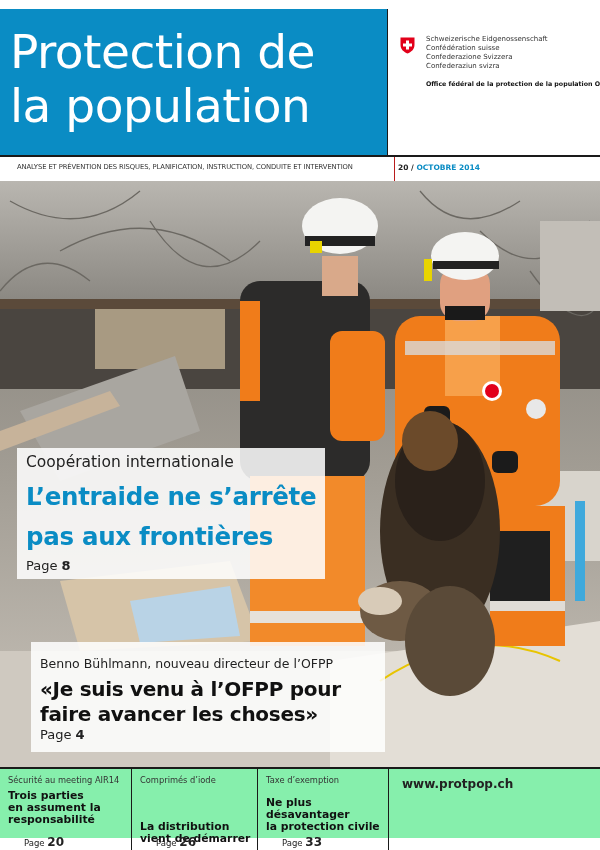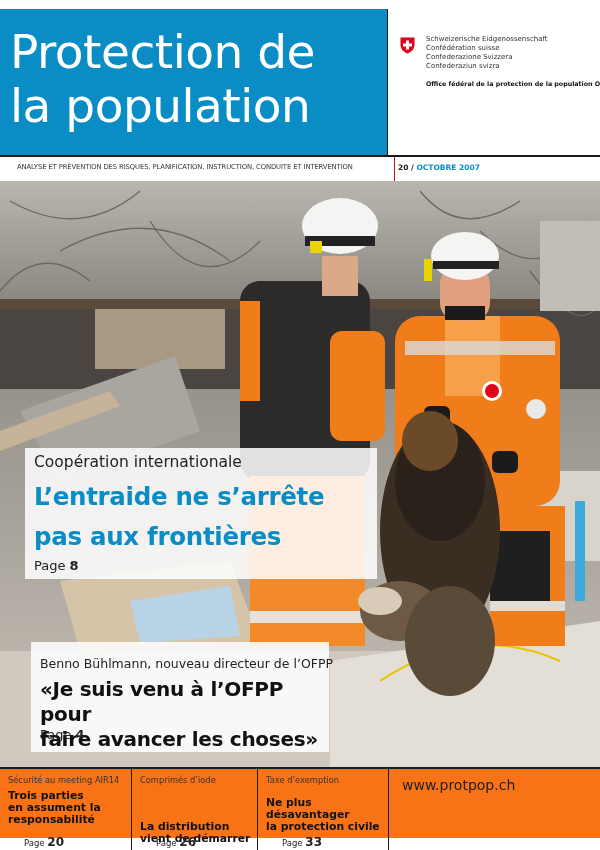--- a/index.html
+++ b/index.html
@@ -43,56 +43,56 @@
     .photo {
       position: absolute; left: 0; top: 181px; width: 600px; height: 586px; overflow: hidden;
       background: #8c8a85;
     }
     .photo svg { position: absolute; left: 0; top: 0; }
 
     
     .feature-box {
       position: absolute; background: rgba(255,255,255,0.86);
     }
-    .feature-1 { left: 25px; top: 267px; width: 352px; height: 131px; }
-    .feature-2 { left: 31px; top: 461px; width: 298px; height: 110px; }
+    .feature-1 { left: 17px; top: 267px; width: 308px; height: 131px; }
+    .feature-2 { left: 31px; top: 461px; width: 354px; height: 110px; }
     .kicker { position: absolute; left: 9px; font-size: 15.5px; color: #222; white-space: nowrap; }
     .feature-1 .kicker { top: 5px; }
     .headline-blue {
       position: absolute; left: 9px; top: 29px; font-size: 24.5px; line-height: 40px;
       font-weight: bold; color: #0a8cc4; white-space: pre-line; letter-spacing: -0.3px;
     }
     .page-ref { position: absolute; left: 9px; font-size: 13px; color: #222; white-space: nowrap; }
     .page-ref b { font-weight: bold; }
     .feature-1 .page-ref { top: 110px; }
 
     .feature-2 .kicker { top: 14px; font-size: 12.5px; }
     .headline-black {
       position: absolute; left: 9px; top: 35px; font-size: 20px; line-height: 25px;
       font-weight: bold; color: #111; white-space: pre-line; letter-spacing: -0.3px;
     }
     .feature-2 .page-ref { top: 85px; }
 
     
     .footer {
       position: absolute; left: 0; top: 767px; width: 600px; height: 71px;
-      border-top: 2px solid #1a1a1a; background: #f97316; padding-left: 44px;
+      border-top: 2px solid #1a1a1a; background: #86efac; padding-left: 44px;
     }
     .teaser { position: absolute; top: 0; height: 81px; border-right: 1px solid #1a1a1a; }
     .teaser-1 { left: 0; width: 132px; }
     .teaser-2 { left: 132px; width: 126px; }
     .teaser-3 { left: 258px; width: 131px; }
     .teaser .t-kicker { position: absolute; left: 8px; top: 6px; font-size: 8.3px; color: #333; white-space: nowrap; }
     .teaser .t-head { position: absolute; left: 8px; font-size: 10.8px; line-height: 12px; font-weight: bold; color: #111; white-space: pre-line; }
     .teaser-1 .t-head { top: 21px; }
     .teaser-2 .t-head { top: 28px; margin-top: 24px; }
     .teaser-3 .t-head { top: 28px; }
     .teaser .t-page { position: absolute; left: 24px; top: 66px; font-size: 8.5px; color: #222; white-space: nowrap; }
     .teaser .t-page b { font-size: 12px; font-weight: bold; }
-    .site-url { position: absolute; left: 402px; top: 8px; font-size: 14px; font-weight: normal; color: #222; white-space: nowrap; }
+    .site-url { position: absolute; left: 402px; top: 8px; font-size: 12px; font-weight: bold; color: #222; white-space: nowrap; }
   </style>
 </head>
 <body>
 
 <header class="masthead">
   <div class="title-band">
     <h1>Protection de
 la population</h1>
   </div>
 
@@ -108,21 +108,21 @@
       <div>Confederazione Svizzera</div>
       <div>Confederaziun svizra</div>
     </div>
     <div class="fed-office">Office fédéral de la protection de la population OFPP</div>
   </div>
 </header>
 
 <div class="strapline">
   <div class="strap-left">ANALYSE ET PRÉVENTION DES RISQUES, PLANIFICATION, INSTRUCTION, CONDUITE ET INTERVENTION</div>
   <div class="strap-right">
-    <span class="num">20 / </span><span class="month">OCTOBRE 2007</span>
+    <span class="num">20 / </span><span class="month">OCTOBRE 2014</span>
   </div>
 </div>
 
 <section class="photo">
   <svg width="600" height="586" viewBox="0 0 600 586">
     <defs>
       <linearGradient id="bg" x1="0" y1="0" x2="0" y2="1">
         <stop offset="0" stop-color="#7d7a74"></stop>
         <stop offset="0.5" stop-color="#a29d94"></stop>
         <stop offset="1" stop-color="#c9c3ba"></stop>

